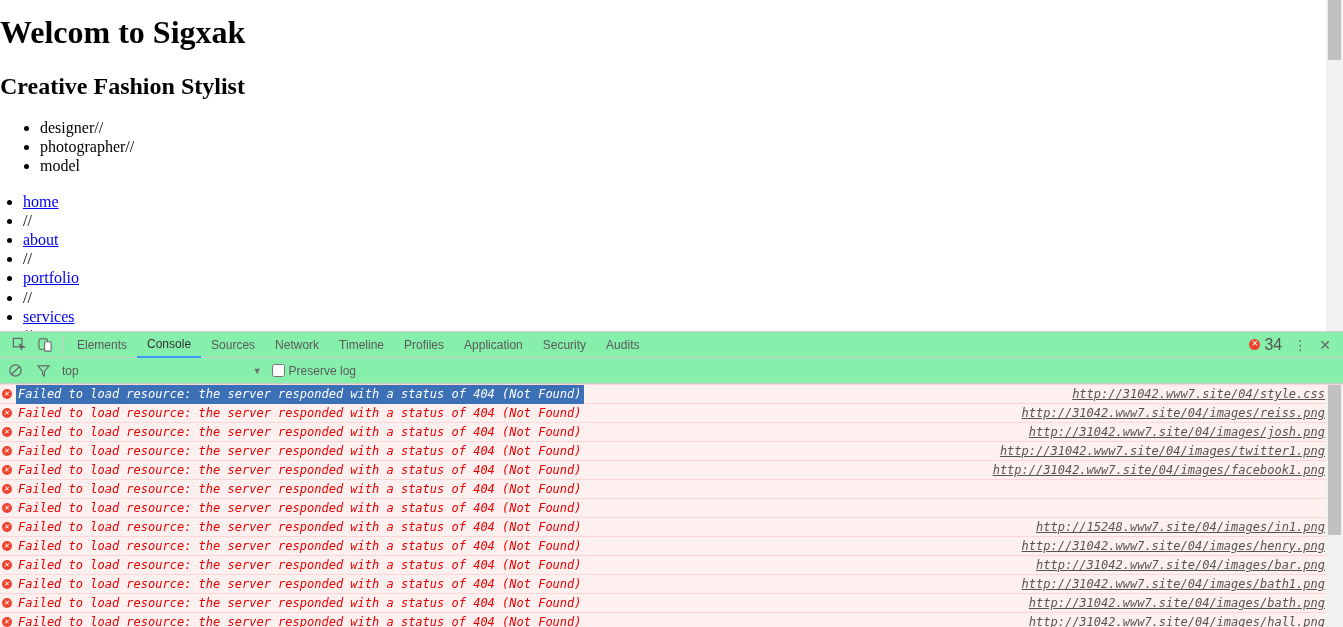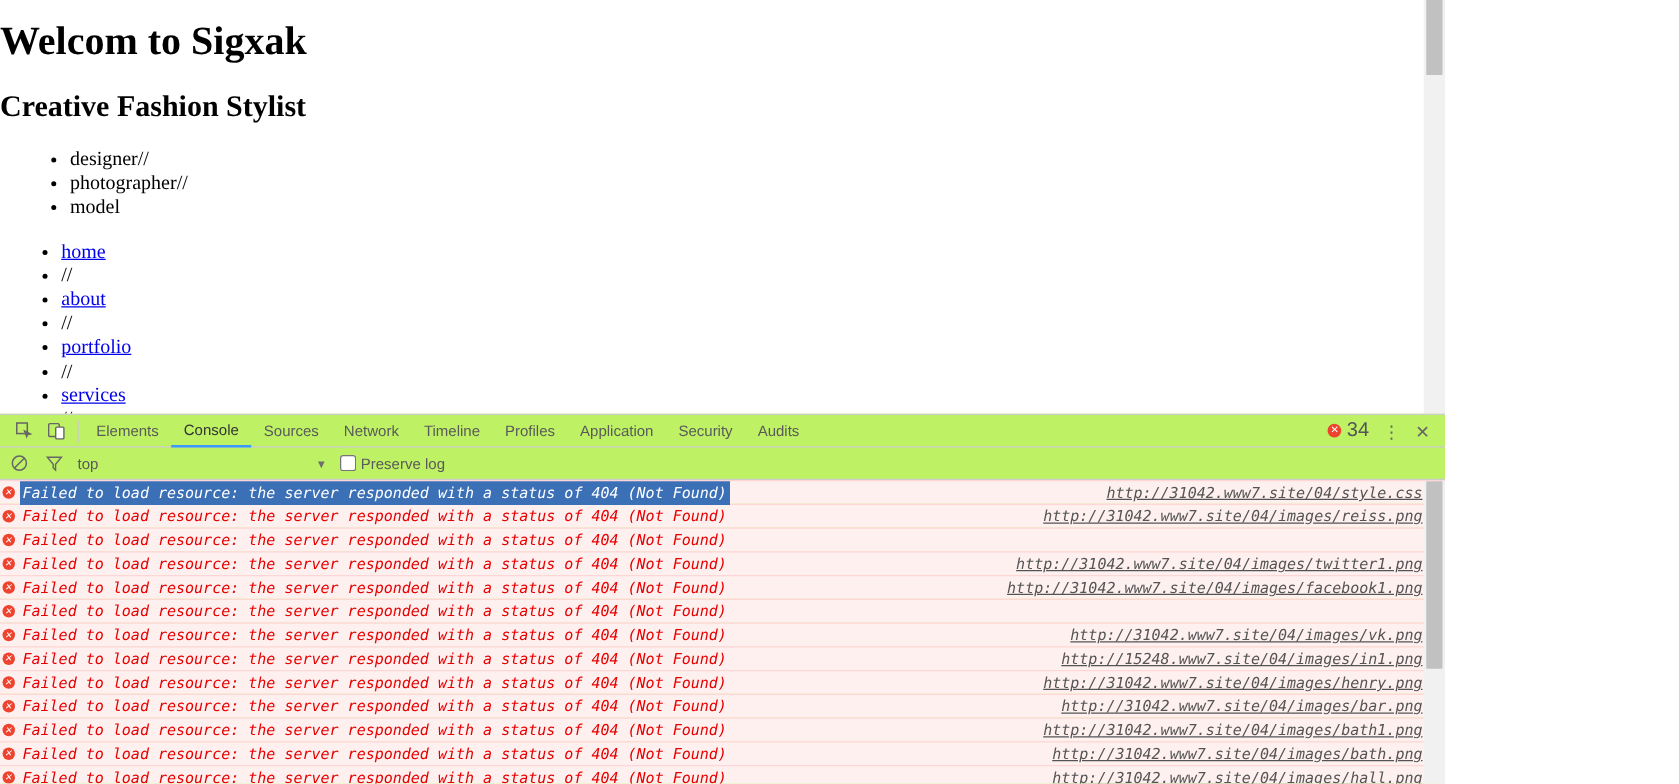--- a/index.html
+++ b/index.html
@@ -1,32 +1,32 @@
 <!DOCTYPE html>
 <html><head>
 <meta charset="utf-8">
 <style>
   * { box-sizing: border-box; }
   html, body { margin:0; padding:0; font-family: "Times New Roman", serif; height:100%; }
-  .viewport { width:1156px; height:627px; position:relative; overflow:hidden; background:#fff; }
+  .viewport { width:1343px; height:627px; position:relative; overflow:hidden; background:#fff; }
   .page-scroll { position:absolute; top:0; left:0; right:17px; height:331px; overflow:hidden; }
   h1.page-title { font-size:32px; font-weight:bold; margin:14px 0 16px 0; }
   h2.subtitle { font-size:24px; font-weight:bold; margin:22px 0 18px 0; }
-  ul.roles { margin:0 0 16px 0; padding-left:56px; }
+  ul.roles { margin:0 0 16px 0; padding-left:40px; }
   ul.roles li { font-size:16px; line-height:1.2; list-style:disc; }
-  ul.nav { margin:0; padding-left:49px; }
+  ul.nav { margin:0; padding-left:23px; }
   ul.nav li { font-size:16px; line-height:1.2; list-style:disc; }
   ul.nav li.sep { color:#000; }
   a.navlink { color:#0000EE; text-decoration:underline; }
   .slash { color:#000; }
   .fake-scrollbar { position:absolute; top:0; right:0; width:17px; height:331px; background:#f1f1f1; }
   .fake-scrollbar-thumb { position:absolute; top:0; left:2px; width:13px; height:60px; background:#c1c1c1; border-radius:0; }
 
   
-  .devtools { position:absolute; left:0; right:0; top:331px; bottom:0; border-top:1px solid #ccc; font-family: "Segoe UI","Helvetica Neue",Arial,sans-serif; background:#bef264; display:flex; flex-direction:column; }
+  .devtools { position:absolute; left:0; right:0; top:331px; bottom:0; border-top:1px solid #ccc; font-family: "Segoe UI","Helvetica Neue",Arial,sans-serif; background:#86efac; display:flex; flex-direction:column; }
   .dt-tabs { height:26px; display:flex; align-items:center; border-bottom:1px solid #ccc; font-size:12px; color:#5a5a5a; padding:0 6px; gap:0; }
   .dt-tabs .spacer { flex:1; }
   .dt-tabs .tab { padding:0 10px; height:26px; display:flex; align-items:center; cursor:default; }
   .dt-tabs .tab.active { color:#333; border-bottom:2px solid #3b99fc; height:26px; }
   .dt-icon { width:26px; height:26px; display:flex; align-items:center; justify-content:center; color:#5a5a5a; }
   .dt-icon svg { width:15px; height:15px; }
   .err-badge { display:flex; align-items:center; gap:4px; color:#555; font-size:16px; margin-right:5px; }
   .err-badge .circ { width:11px; height:11px; border-radius:50%; background:#EE442F; display:inline-block; position:relative; }
   .err-badge .circ::after { content:"✕"; color:#fff; font-size:8px; position:absolute; left:2px; top:-0.5px; }
   .dt-close { font-size:14px; color:#666; padding:0 6px; }
@@ -138,39 +138,39 @@
           <span class="src">http://31042.www7.site/04/style.css</span>
         </div>
         <div class="crow">
           <span class="dot"></span>
           <span class="msg">Failed to load resource: the server responded with a status of 404 (Not Found)</span>
           <span class="src">http://31042.www7.site/04/images/reiss.png</span>
         </div>
         <div class="crow">
           <span class="dot"></span>
           <span class="msg">Failed to load resource: the server responded with a status of 404 (Not Found)</span>
+          <span class="src">http://31042.www7.site/04/images/josh.png</span>
         </div>
         <div class="crow">
           <span class="dot"></span>
           <span class="msg">Failed to load resource: the server responded with a status of 404 (Not Found)</span>
           <span class="src">http://31042.www7.site/04/images/twitter1.png</span>
         </div>
         <div class="crow">
           <span class="dot"></span>
           <span class="msg">Failed to load resource: the server responded with a status of 404 (Not Found)</span>
           <span class="src">http://31042.www7.site/04/images/facebook1.png</span>
         </div>
         <div class="crow">
           <span class="dot"></span>
           <span class="msg">Failed to load resource: the server responded with a status of 404 (Not Found)</span>
         </div>
         <div class="crow">
           <span class="dot"></span>
           <span class="msg">Failed to load resource: the server responded with a status of 404 (Not Found)</span>
-          <span class="src">http://31042.www7.site/04/images/vk.png</span>
         </div>
         <div class="crow">
           <span class="dot"></span>
           <span class="msg">Failed to load resource: the server responded with a status of 404 (Not Found)</span>
           <span class="src">http://15248.www7.site/04/images/in1.png</span>
         </div>
         <div class="crow">
           <span class="dot"></span>
           <span class="msg">Failed to load resource: the server responded with a status of 404 (Not Found)</span>
           <span class="src">http://31042.www7.site/04/images/henry.png</span>

